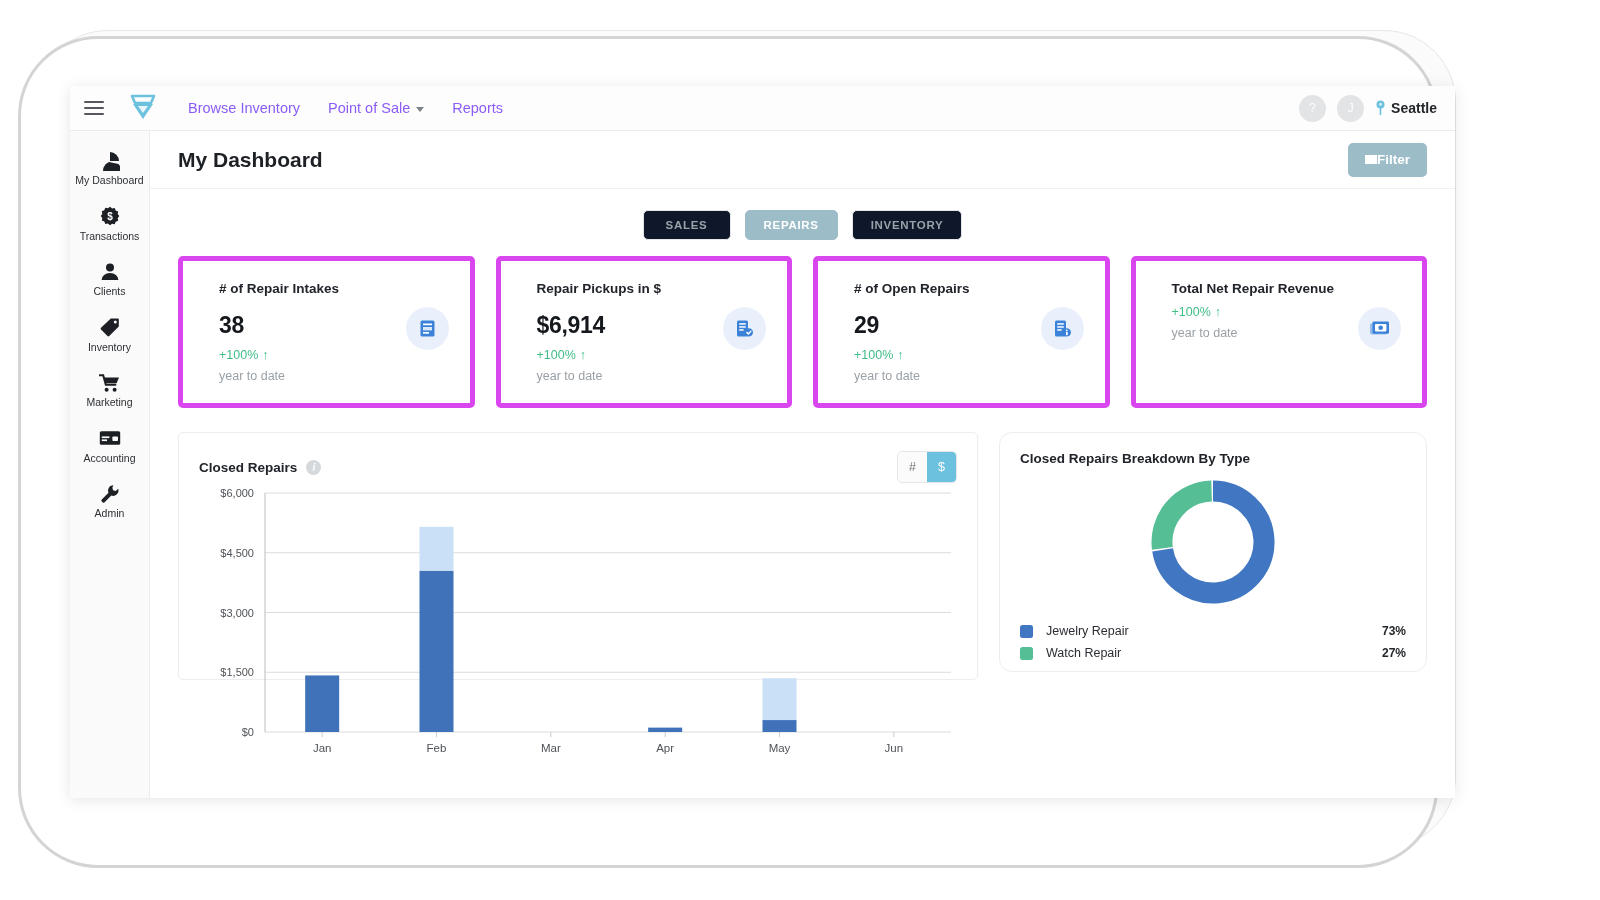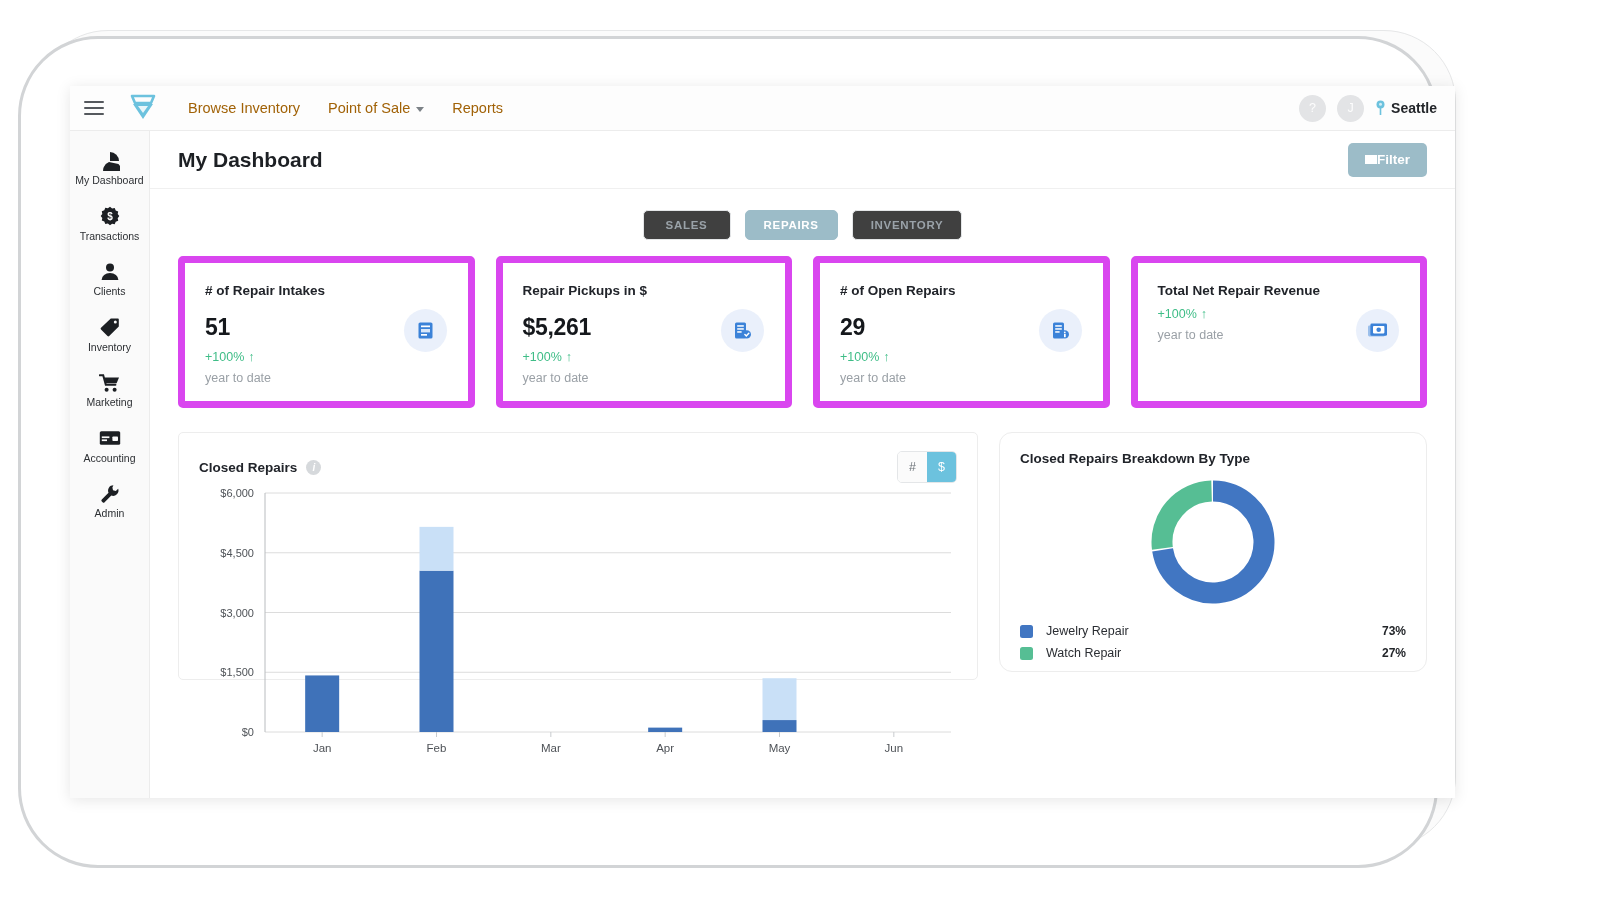--- a/index.html
+++ b/index.html
@@ -58,21 +58,21 @@
     height: 45px;
     background: #fdfdfd;
     border-bottom: 1px solid #ececec;
     display: flex; align-items: center;
     padding: 0 18px 0 14px;
   }
   .hamburger { width: 20px; display: flex; flex-direction: column; gap: 4px; cursor: pointer; }
   .hamburger i { display: block; height: 2px; background: #55595e; border-radius: 1px; }
   #logo { margin-left: 22px; width: 34px; height: 34px; display: flex; align-items: center; justify-content: center; }
   .navlinks { display: flex; align-items: center; gap: 28px; margin-left: 28px; }
-  .navlink { font-size: 14.5px; color: #a16207; cursor: pointer; display: flex; align-items: center; gap: 6px; white-space: nowrap; }
+  .navlink { font-size: 14.5px; color: #8b5cf6; cursor: pointer; display: flex; align-items: center; gap: 6px; white-space: nowrap; }
   .caret { width: 0; height: 0; border-left: 4.5px solid transparent; border-right: 4.5px solid transparent; border-top: 5px solid #7c8287; margin-top: 2px; }
   .nav-right { margin-left: auto; display: flex; align-items: center; gap: 11px; }
   .avatar-circle {
     width: 27px; height: 27px; border-radius: 50%;
     background: #e3e4e6; color: #fdfdfd;
     font-size: 12.5px; display: flex; align-items: center; justify-content: center;
     cursor: pointer;
   }
   #location { display: flex; align-items: center; gap: 5px; font-size: 14px; font-weight: bold; color: #23262a; cursor: pointer; }
 
@@ -110,31 +110,31 @@
   }
   .funnel { width: 0; height: 0; border-left: 6px solid #fff; border-right: 6px solid #fff; border-top: 9px solid #fff; }
 
   
   #tabstrip { display: flex; justify-content: center; gap: 14px; padding: 21px 0 16px; }
   .tabbtn {
     min-width: 88px; height: 30px; padding: 0 18px;
     border-radius: 5px; font-size: 11.5px; font-weight: bold;
     letter-spacing: .7px; cursor: pointer;
     display: flex; align-items: center; justify-content: center;
-    background: #404040; border: 1px solid #e4e6e8; color: #9aa2a9;
+    background: #0f172a; border: 1px solid #e4e6e8; color: #9aa2a9;
     font-family: "Liberation Sans", sans-serif;
   }
   .tabbtn.active { background: #9cbcc8; border-color: #9cbcc8; color: #ffffff; }
 
   
   #kpi-row { display: flex; gap: 21px; padding: 0 28px; }
   .kpi-card {
     flex: 1; height: 152px; background: #ffffff;
-    border: 7px solid #d946ef; border-radius: 5px;
-    padding: 20px 20px 0 20px; position: relative;
+    border: 5px solid #d946ef; border-radius: 5px;
+    padding: 20px 20px 0 36px; position: relative;
   }
   .kpi-title { font-size: 13.5px; font-weight: bold; color: #21242a; }
   .kpi-value { font-size: 23px; font-weight: bold; color: #15181c; margin-top: 16px; letter-spacing: -.3px; }
   .kpi-delta { font-size: 12.5px; color: #3fbd87; margin-top: 9px; display: flex; align-items: center; gap: 4px; }
   .kpi-sub { font-size: 12.5px; color: #9aa0a6; margin-top: 7px; }
   .kpi-badge {
     position: absolute; right: 21px; top: 46px;
     width: 43px; height: 43px; border-radius: 50%;
     background: #eaf0fb; display: flex; align-items: center; justify-content: center;
   }
@@ -317,39 +317,39 @@
         </div>
         <div class="tabbtn">
           <span>INVENTORY</span>
         </div>
       </div>
 
       <div id="kpi-row">
 
         <div class="kpi-card">
           <div class="kpi-title"># of Repair Intakes</div>
-          <div class="kpi-value">51</div>
+          <div class="kpi-value">38</div>
           <div class="kpi-delta">
             <span>+100%</span>
             <span>↑</span>
           </div>
           <div class="kpi-sub">year to date</div>
           <div class="kpi-badge">
             <svg width="19" height="19" viewBox="0 0 19 19">
               <rect x="2.5" y="1.5" width="14" height="16" rx="1.6" fill="#3b82d8"></rect>
               <rect x="5" y="4.5" width="9" height="1.7" fill="#ffffff"></rect>
               <rect x="5" y="8" width="9" height="3.4" fill="#d8e7fa"></rect>
               <rect x="5" y="13" width="6" height="1.7" fill="#ffffff"></rect>
             </svg>
           </div>
         </div>
 
         <div class="kpi-card">
           <div class="kpi-title">Repair Pickups in $</div>
-          <div class="kpi-value">$5,261</div>
+          <div class="kpi-value">$6,914</div>
           <div class="kpi-delta">
             <span>+100%</span>
             <span>↑</span>
           </div>
           <div class="kpi-sub">year to date</div>
           <div class="kpi-badge">
             <svg width="19" height="19" viewBox="0 0 19 19">
               <rect x="2" y="1.5" width="11" height="16" rx="1.5" fill="#3b82d8"></rect>
               <rect x="4.2" y="4.2" width="6.6" height="1.5" fill="#ffffff"></rect>
               <rect x="4.2" y="7.2" width="6.6" height="1.5" fill="#ffffff"></rect>

